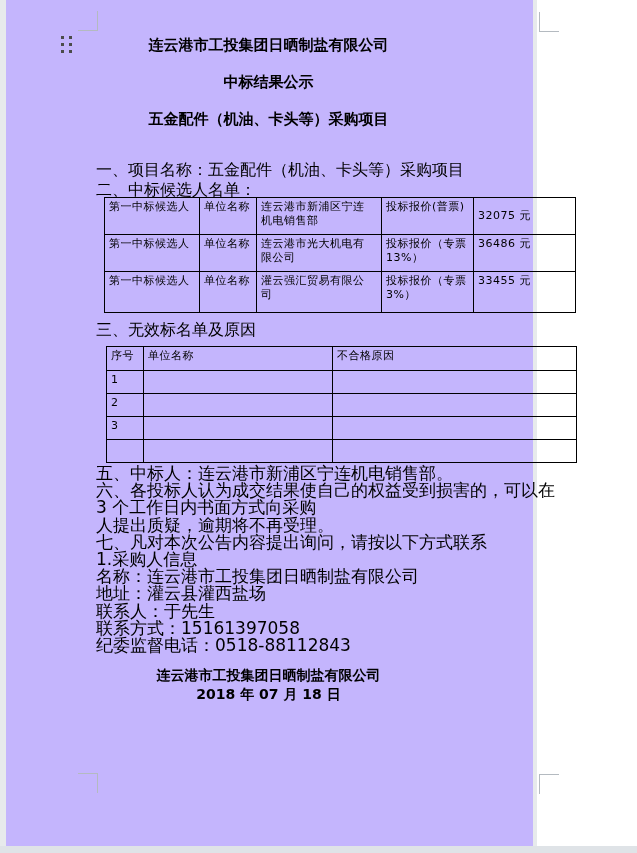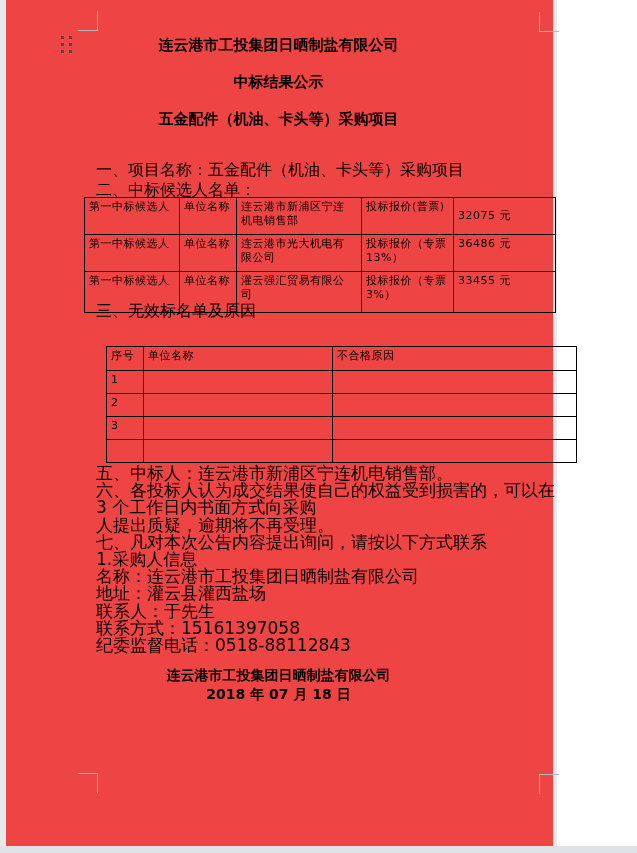--- a/index.html
+++ b/index.html
@@ -1,21 +1,21 @@
 <!DOCTYPE html>
 <html><head>
 <meta charset="utf-8">
 <style>
   html,body{margin:0;padding:0;}
   body{
     width:637px;height:853px;overflow:hidden;
     font-family:"DejaVu Sans","Liberation Sans",sans-serif;
     color:#000;background:#fff;
   }
-  .stage{position:relative;width:537px;height:853px;background:#ef4444;padding-left:20px;}
+  .stage{position:relative;width:537px;height:853px;background:#c4b5fd;}
   .edge{position:absolute;background:#e7eaec;}
   .edge-left{left:0;top:0;width:6px;height:853px;}
   .edge-right{right:0;top:0;width:4px;height:853px;}
   .edge-bottom{left:0;top:846px;width:637px;height:7px;background:#dfe3e7;}
 
   
   .crop{position:absolute;width:19px;height:19px;}
   .crop.tl{left:78px;top:11px;border-right:1px solid #b4bac0;border-bottom:1px solid #b4bac0;}
   .crop.tr{left:539px;top:12px;border-left:1px solid #b4bac0;border-bottom:1px solid #b4bac0;}
   .crop.bl{left:78px;top:773px;border-right:1px solid #b4bac0;border-top:1px solid #b4bac0;}
@@ -25,27 +25,27 @@
   .handle{position:absolute;left:61px;top:36px;display:grid;
           grid-template-columns:3px 3px;grid-auto-rows:3px;gap:4px 5px;}
   .handle i{background:#4b4b4b;display:block;width:3px;height:3px;}
 
   .titles{position:absolute;left:0;top:36px;width:100%;text-align:center;}
   .titles div{height:18px;line-height:18px;margin-bottom:19px;
               font-size:15px;font-weight:bold;}
 
   .line{position:absolute;left:96px;font-size:16px;line-height:20px;white-space:pre;}
   .sec12{top:160px;}
-  .sec3{top:301px;}
+  .sec3{top:320px;}
 
   table{border-collapse:collapse;table-layout:fixed;position:absolute;
         font-size:11px;line-height:14px;}
   td{border:1px solid #000;padding:2px 4px;vertical-align:top;
      white-space:pre-line;overflow:hidden;letter-spacing:0.5px;}
-  .t1{left:84px;top:197px;width:471px;}
+  .t1{left:104px;top:197px;width:471px;}
   .t2{left:90px;top:346px;width:470px;margin-left:16px;}
   .t1 tr.r0 td,.t1 tr.r1 td{height:32px;}
   .t1 tr.r2 td{height:36px;}
   .t2 tr.hd td{height:19px;}
   .t2 tr.dr td{height:18px;}
   td.vmid{vertical-align:middle;}
 
   .body-text{position:absolute;left:96px;top:465px;width:460px;
              font-size:17px;line-height:17.2px;white-space:pre-line;}
 

